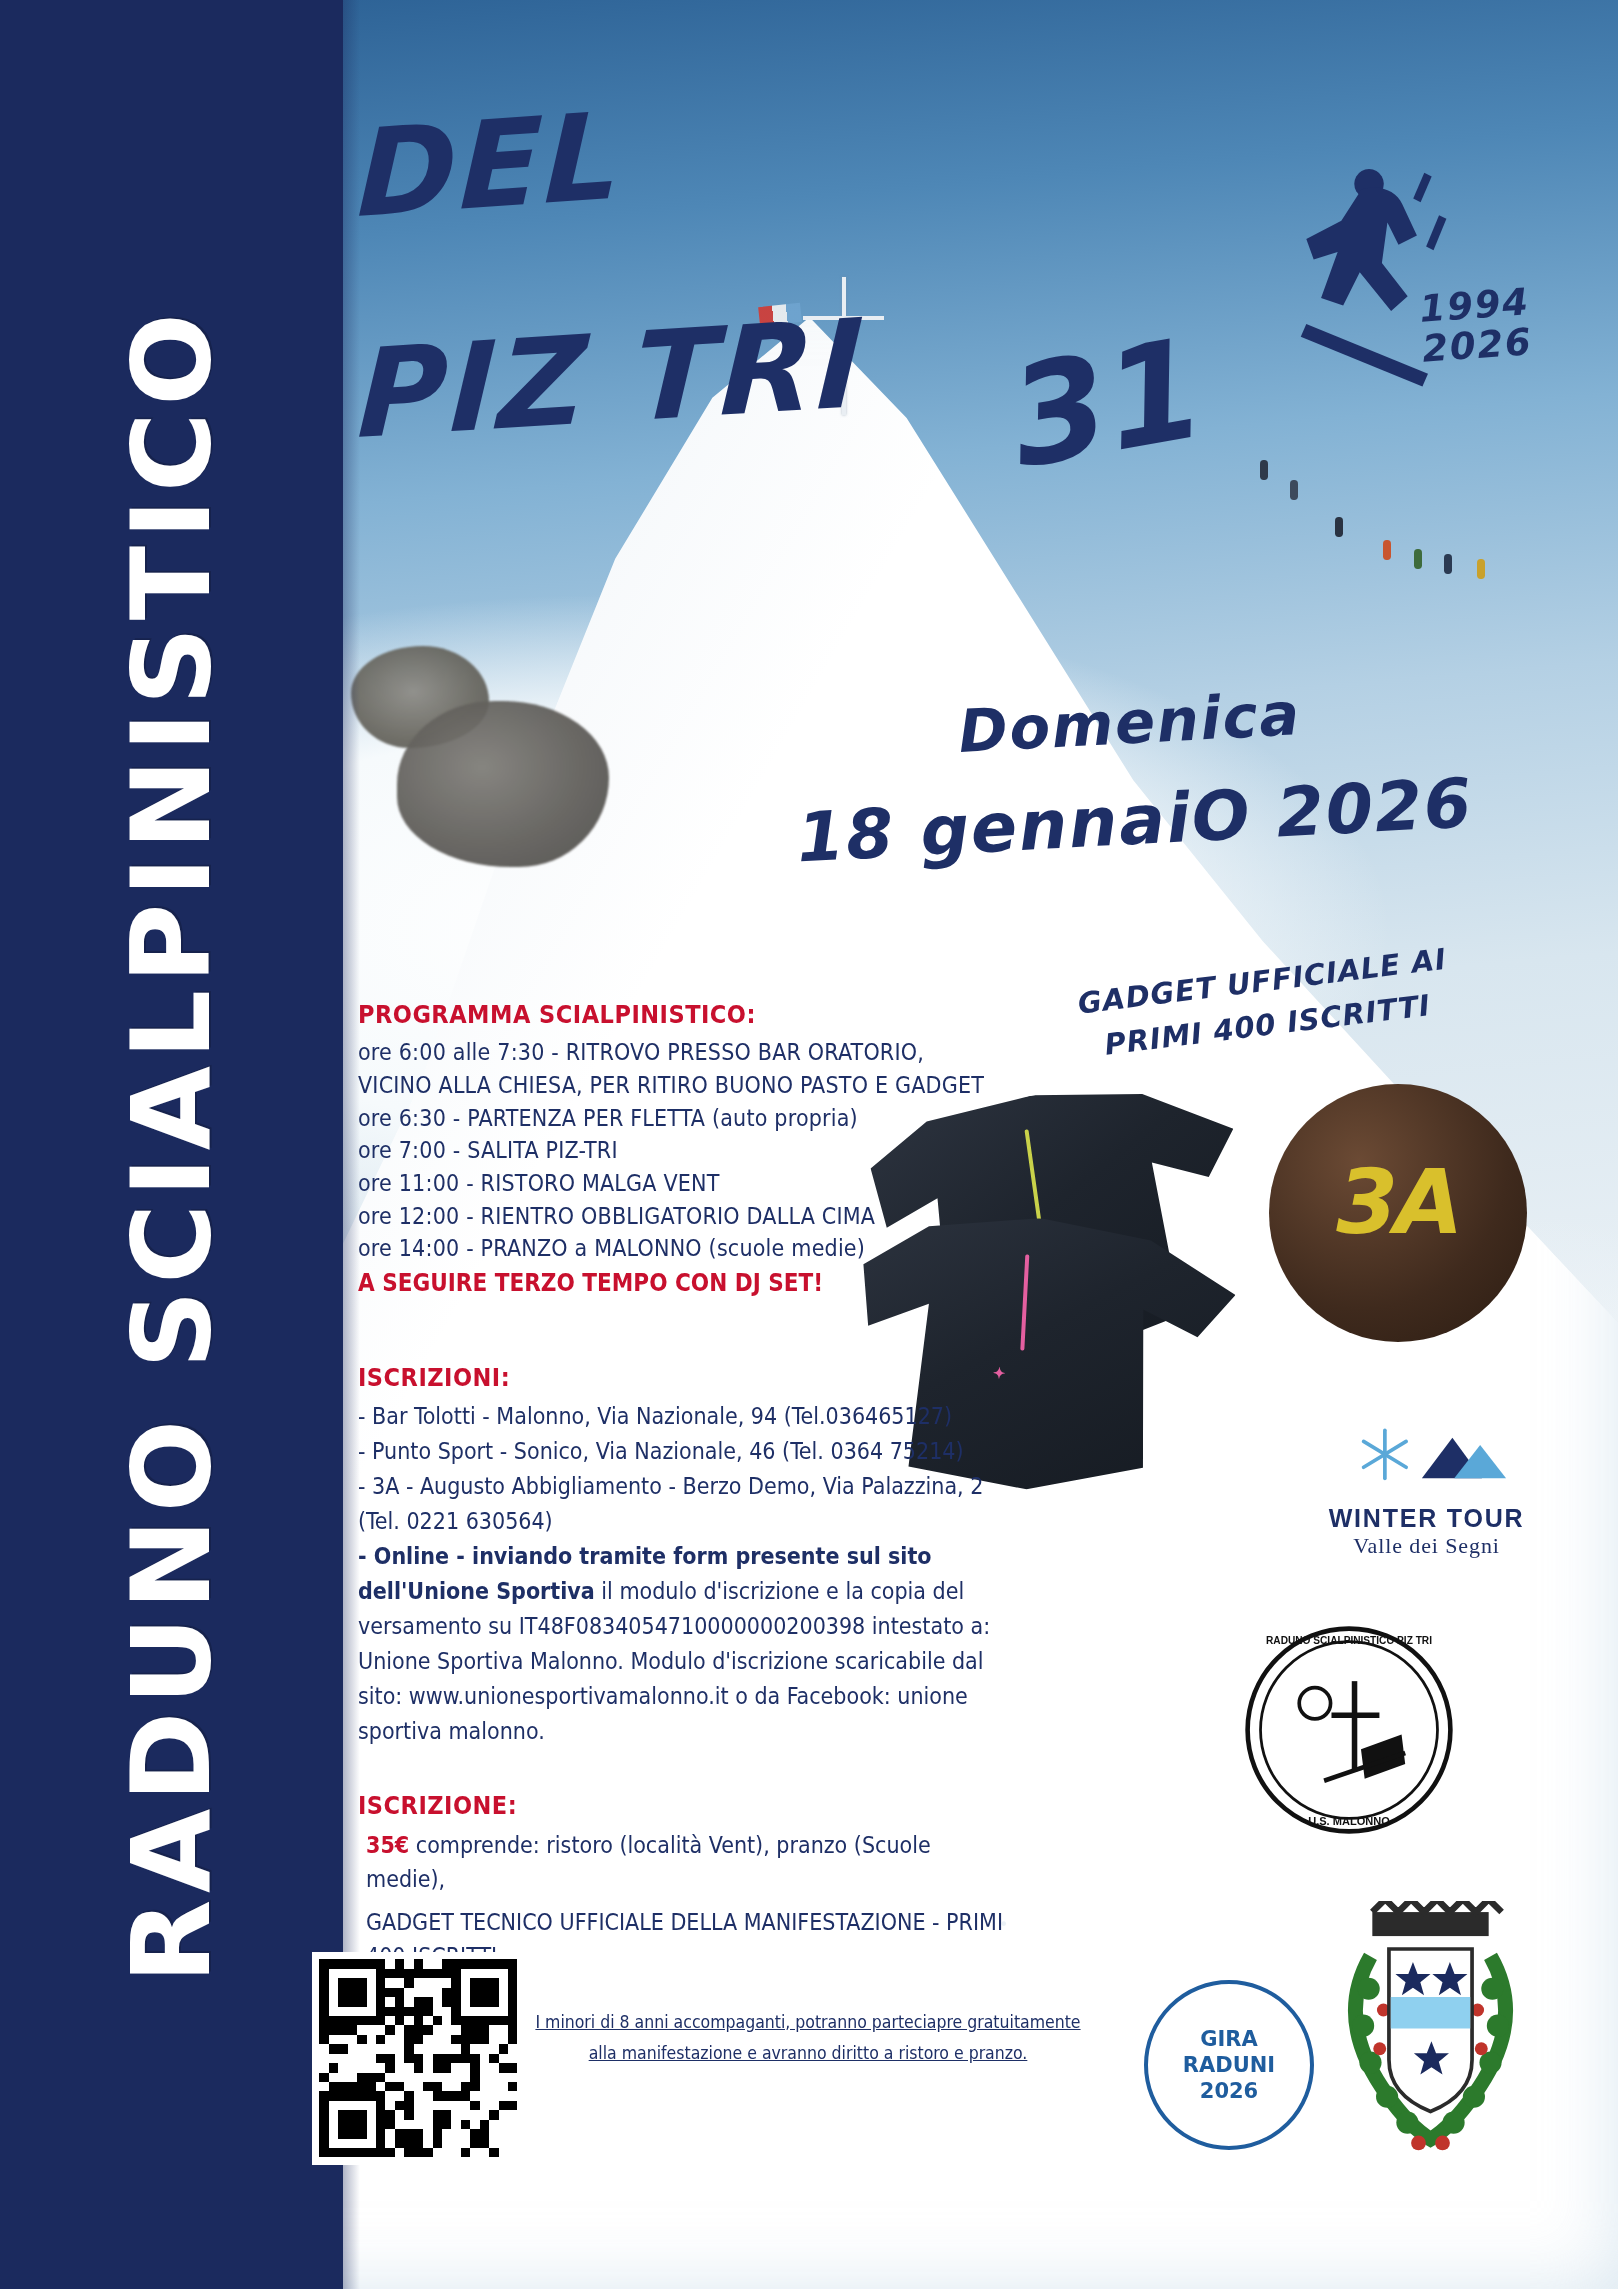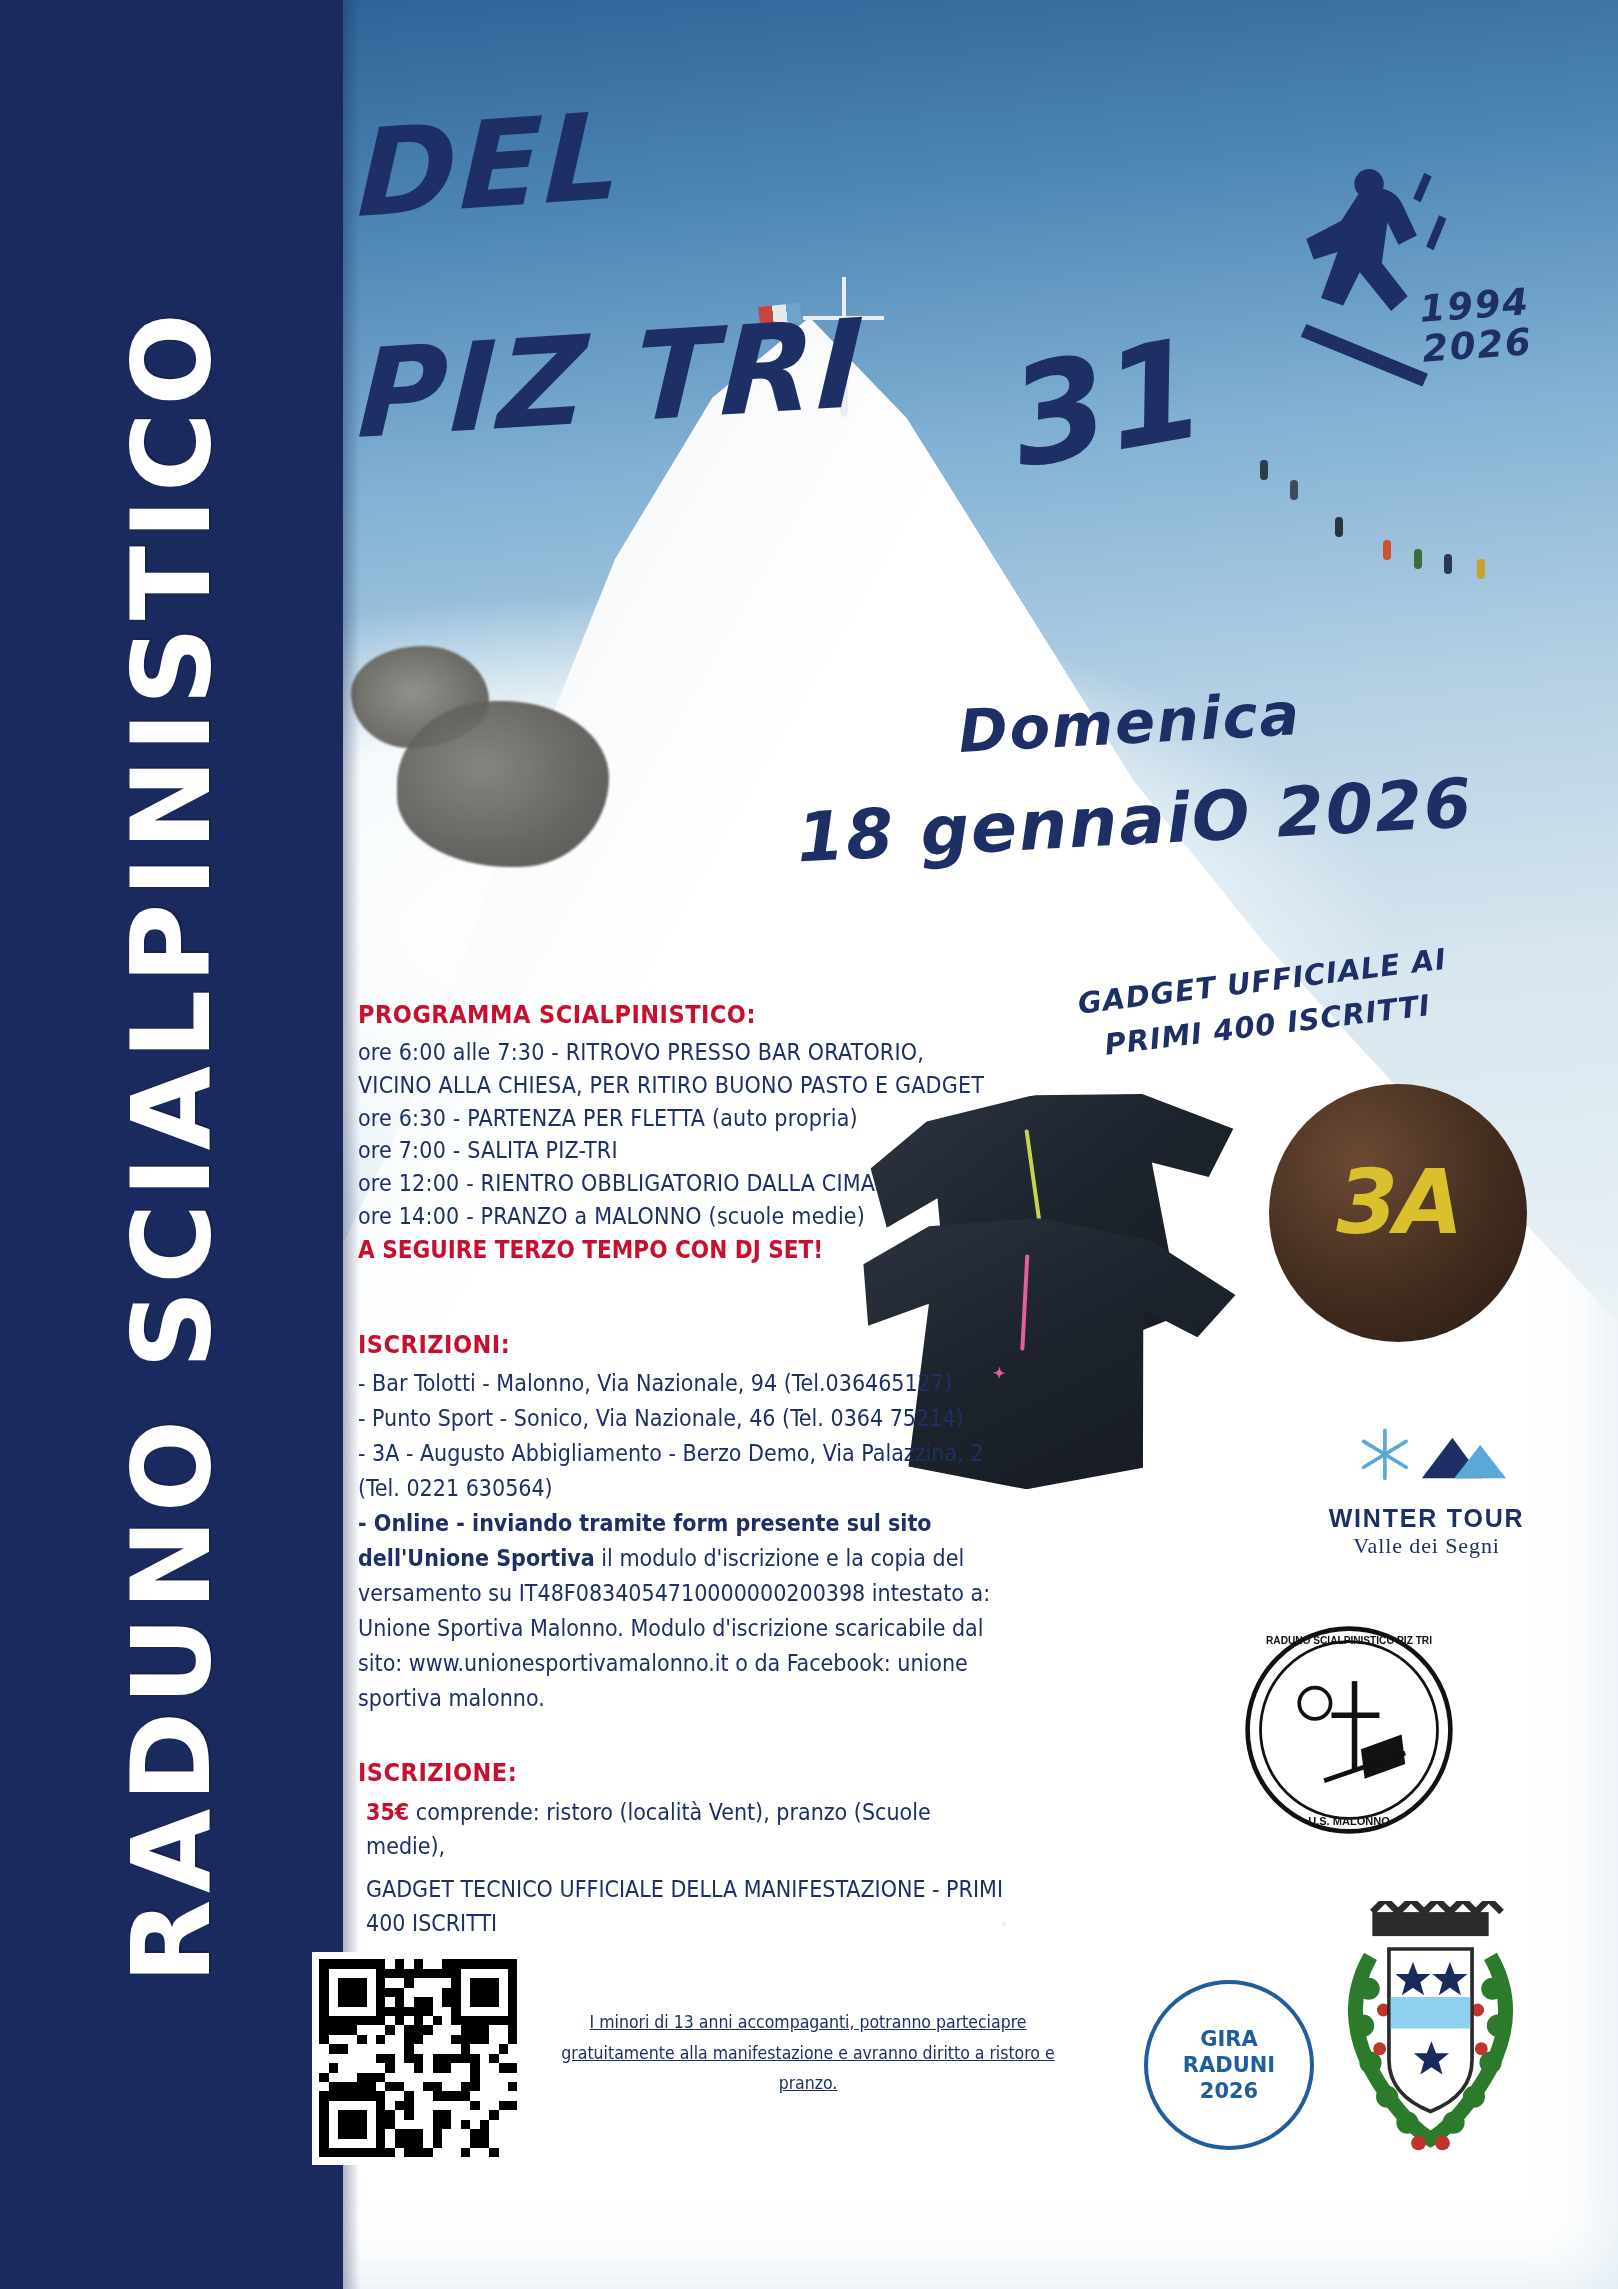--- a/index.html
+++ b/index.html
@@ -466,20 +466,21 @@
     <div class="badge-3a-text">3A</div>
   </div>
 
   <div class="text-col">
 
     <p class="sec-head">PROGRAMMA SCIALPINISTICO:</p>
     <p class="prog-line">ore 6:00 alle 7:30 -  RITROVO PRESSO BAR ORATORIO,</p>
     <p class="prog-line">VICINO ALLA CHIESA, PER RITIRO BUONO PASTO E GADGET</p>
     <p class="prog-line">ore 6:30 -  PARTENZA PER FLETTA (auto propria)</p>
     <p class="prog-line">ore 7:00 - SALITA PIZ-TRI</p>
+    <p class="prog-line">ore 11:00 - RISTORO MALGA VENT</p>
     <p class="prog-line">ore 12:00 - RIENTRO OBBLIGATORIO DALLA CIMA</p>
     <p class="prog-line">ore 14:00 - PRANZO a MALONNO (scuole medie)</p>
     <p class="prog-final">A SEGUIRE TERZO TEMPO CON DJ SET!</p>
 
     <div class="block-gap"></div>
 
     <p class="sec-head">ISCRIZIONI:</p>
     <p class="iscr-line">- Bar Tolotti - Malonno, Via Nazionale, 94 (Tel.036465127)</p>
     <p class="iscr-line">- Punto Sport - Sonico, Via Nazionale, 46 (Tel. 0364 75214)</p>
     <p class="iscr-line">- 3A - Augusto Abbigliamento - Berzo Demo, Via Palazzina, 2 (Tel. 0221 630564)</p>
@@ -931,21 +932,21 @@
         <i style="background: transparent;"></i>
         <i></i>
         <i style="background: transparent;"></i>
         <i style="background: transparent;"></i>
         <i></i>
         <i style="background: transparent;"></i>
         <i style="background: transparent;"></i>
       </div>
   </div>
 
-  <div class="note">I minori di 13 anni accompaganti, potranno parteciapre gratuitamente alla manifestazione e avranno diritto a ristoro e pranzo.</div>
+  <div class="note">I minori di 8 anni accompaganti, potranno parteciapre gratuitamente alla manifestazione e avranno diritto a ristoro e pranzo.</div>
 
   <div class="winter-tour">
     <svg viewBox="0 0 200 80" width="185" height="74" aria-hidden="true">
       <g>
         <path d="M95 62 L128 18 L160 62 Z" fill="#1e2f66"></path>
         <path d="M130 62 L158 26 L186 62 Z" fill="#5aa8d8"></path>
         <g stroke="#5aa8d8" stroke-width="4" stroke-linecap="round">
           <line x1="55" y1="10" x2="55" y2="62"></line>
           <line x1="32" y1="22" x2="78" y2="50"></line>
           <line x1="78" y1="22" x2="32" y2="50"></line>

